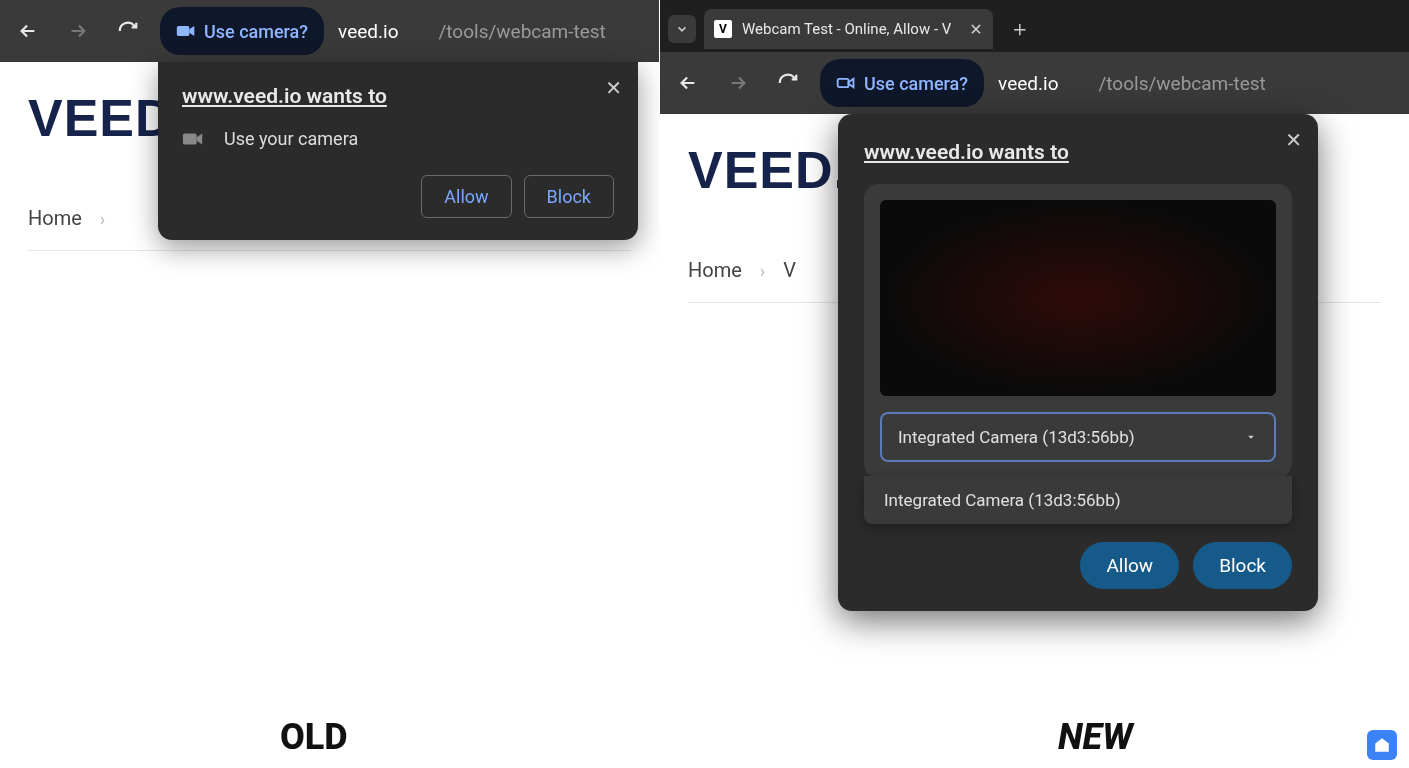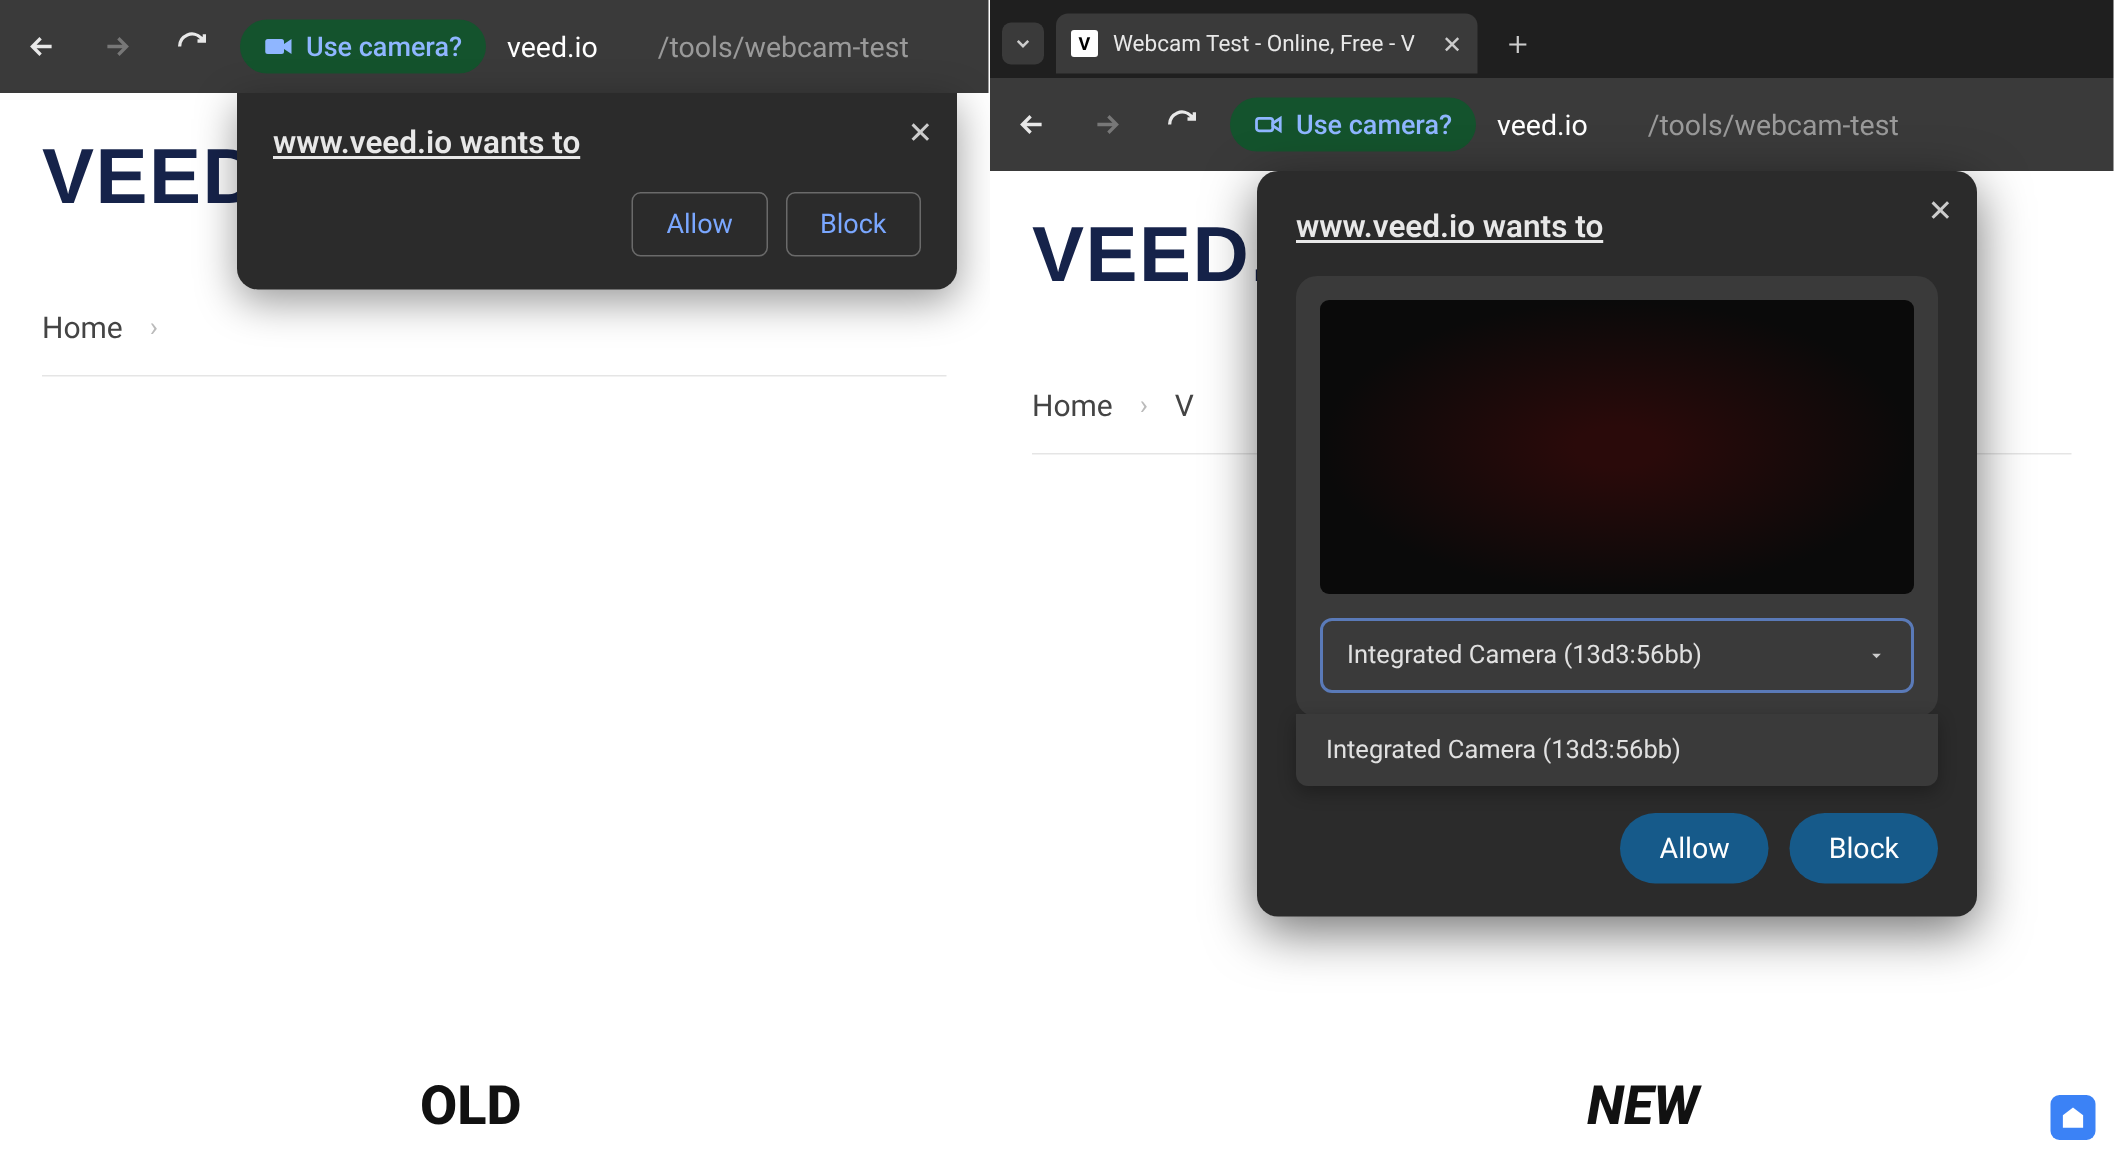--- a/index.html
+++ b/index.html
@@ -14,21 +14,21 @@
   .tab { background: #3a3a3a; color:#e8e8e8; height: 40px; border-radius: 8px 8px 0 0; display:flex; align-items:center; padding: 0 10px; gap:10px; font-size:15px; max-width: 300px; }
   .tab .favicon { width: 18px; height: 18px; background:#fff; color:#000; font-weight:700; font-size:12px; display:flex; align-items:center; justify-content:center; border-radius:2px; }
   .tab .closex { color:#ccc; font-size:16px; margin-left:8px; }
   .tabstrip .plus { color:#ccc; font-size:22px; padding:4px 8px; }
 
   
   .toolbar { height: 62px; background: #3a3a3a; display: flex; align-items: center; padding: 0 10px; gap: 14px; }
   .pane-left .toolbar { background: #3a3a3a; }
   .navbtn { width: 36px; height: 36px; display:flex; align-items:center; justify-content:center; color:#e8e8e8; border-radius:50%; }
   .navbtn.disabled { color:#777; }
-  .chip { background:#14532d; color:#8fb6ff; border-radius: 20px; height:36px; display:flex; align-items:center; padding: 0 16px; gap:8px; font-size:18px; font-weight:500; }
+  .chip { background:#0f172a; color:#8fb6ff; border-radius: 20px; height:48px; display:flex; align-items:center; padding: 0 16px; gap:8px; font-size:18px; font-weight:500; }
   .chip svg { flex-shrink:0; }
   .url { color:#e8e8e8; font-size:19px; display:flex; align-items:center;gap:40px; }
   .url .host { color:#fff; }
   .url .path { color:#9a9a9a; }
 
   
   .page { background:#fff; position:absolute; left:0; right:0; bottom:0; }
   .pane-left .page { top: 62px; }
   .pane-right .page { top: 114px; }
   .logo { font-family: Arial, sans-serif; font-weight: 900; font-size: 52px; color:#16234a; letter-spacing:1px; padding: 26px 28px 8px 28px; }
@@ -102,40 +102,47 @@
     <div class="logo">VEED.I</div>
     <div class="crumb">
       <span>Home</span>
       <span class="chev">›</span>
     </div>
   </div>
 
   <div class="popup-old">
     <div class="closex">✕</div>
     <div class="title">www.veed.io wants to</div>
+    <div class="perm-row">
+      <svg width="22" height="16" viewBox="0 0 24 16" fill="#888">
+          <rect x="1" y="2" width="15" height="12" rx="2"></rect>
+          <path d="M16 6l6-4v12l-6-4z"></path>
+        </svg>
+      <span>Use your camera</span>
+    </div>
     <div class="btnrow-old">
       <button class="btn-outline">Allow</button>
       <button class="btn-outline">Block</button>
     </div>
   </div>
 
   <div class="biglabel">OLD</div>
 </div>
 
 <div class="pane pane-right">
 
   <div class="tabstrip">
     <div class="arrow-down">
       <svg width="14" height="14" viewBox="0 0 24 24" fill="none" stroke="#ccc" stroke-width="3">
           <path d="M6 9l6 6 6-6"></path>
         </svg>
     </div>
     <div class="tab">
       <span class="favicon">V</span>
-      <span style="white-space:nowrap; overflow:hidden;">Webcam Test - Online, Free - V</span>
+      <span style="white-space:nowrap; overflow:hidden;">Webcam Test - Online, Allow - V</span>
       <span class="closex">✕</span>
     </div>
     <div class="plus">＋</div>
   </div>
 
   <div class="toolbar">
     <div class="navbtn">
       <svg width="22" height="22" viewBox="0 0 24 24" fill="none" stroke="#e8e8e8" stroke-width="2.4">
           <path d="M19 12H5M11 6l-6 6 6 6"></path>
         </svg>

